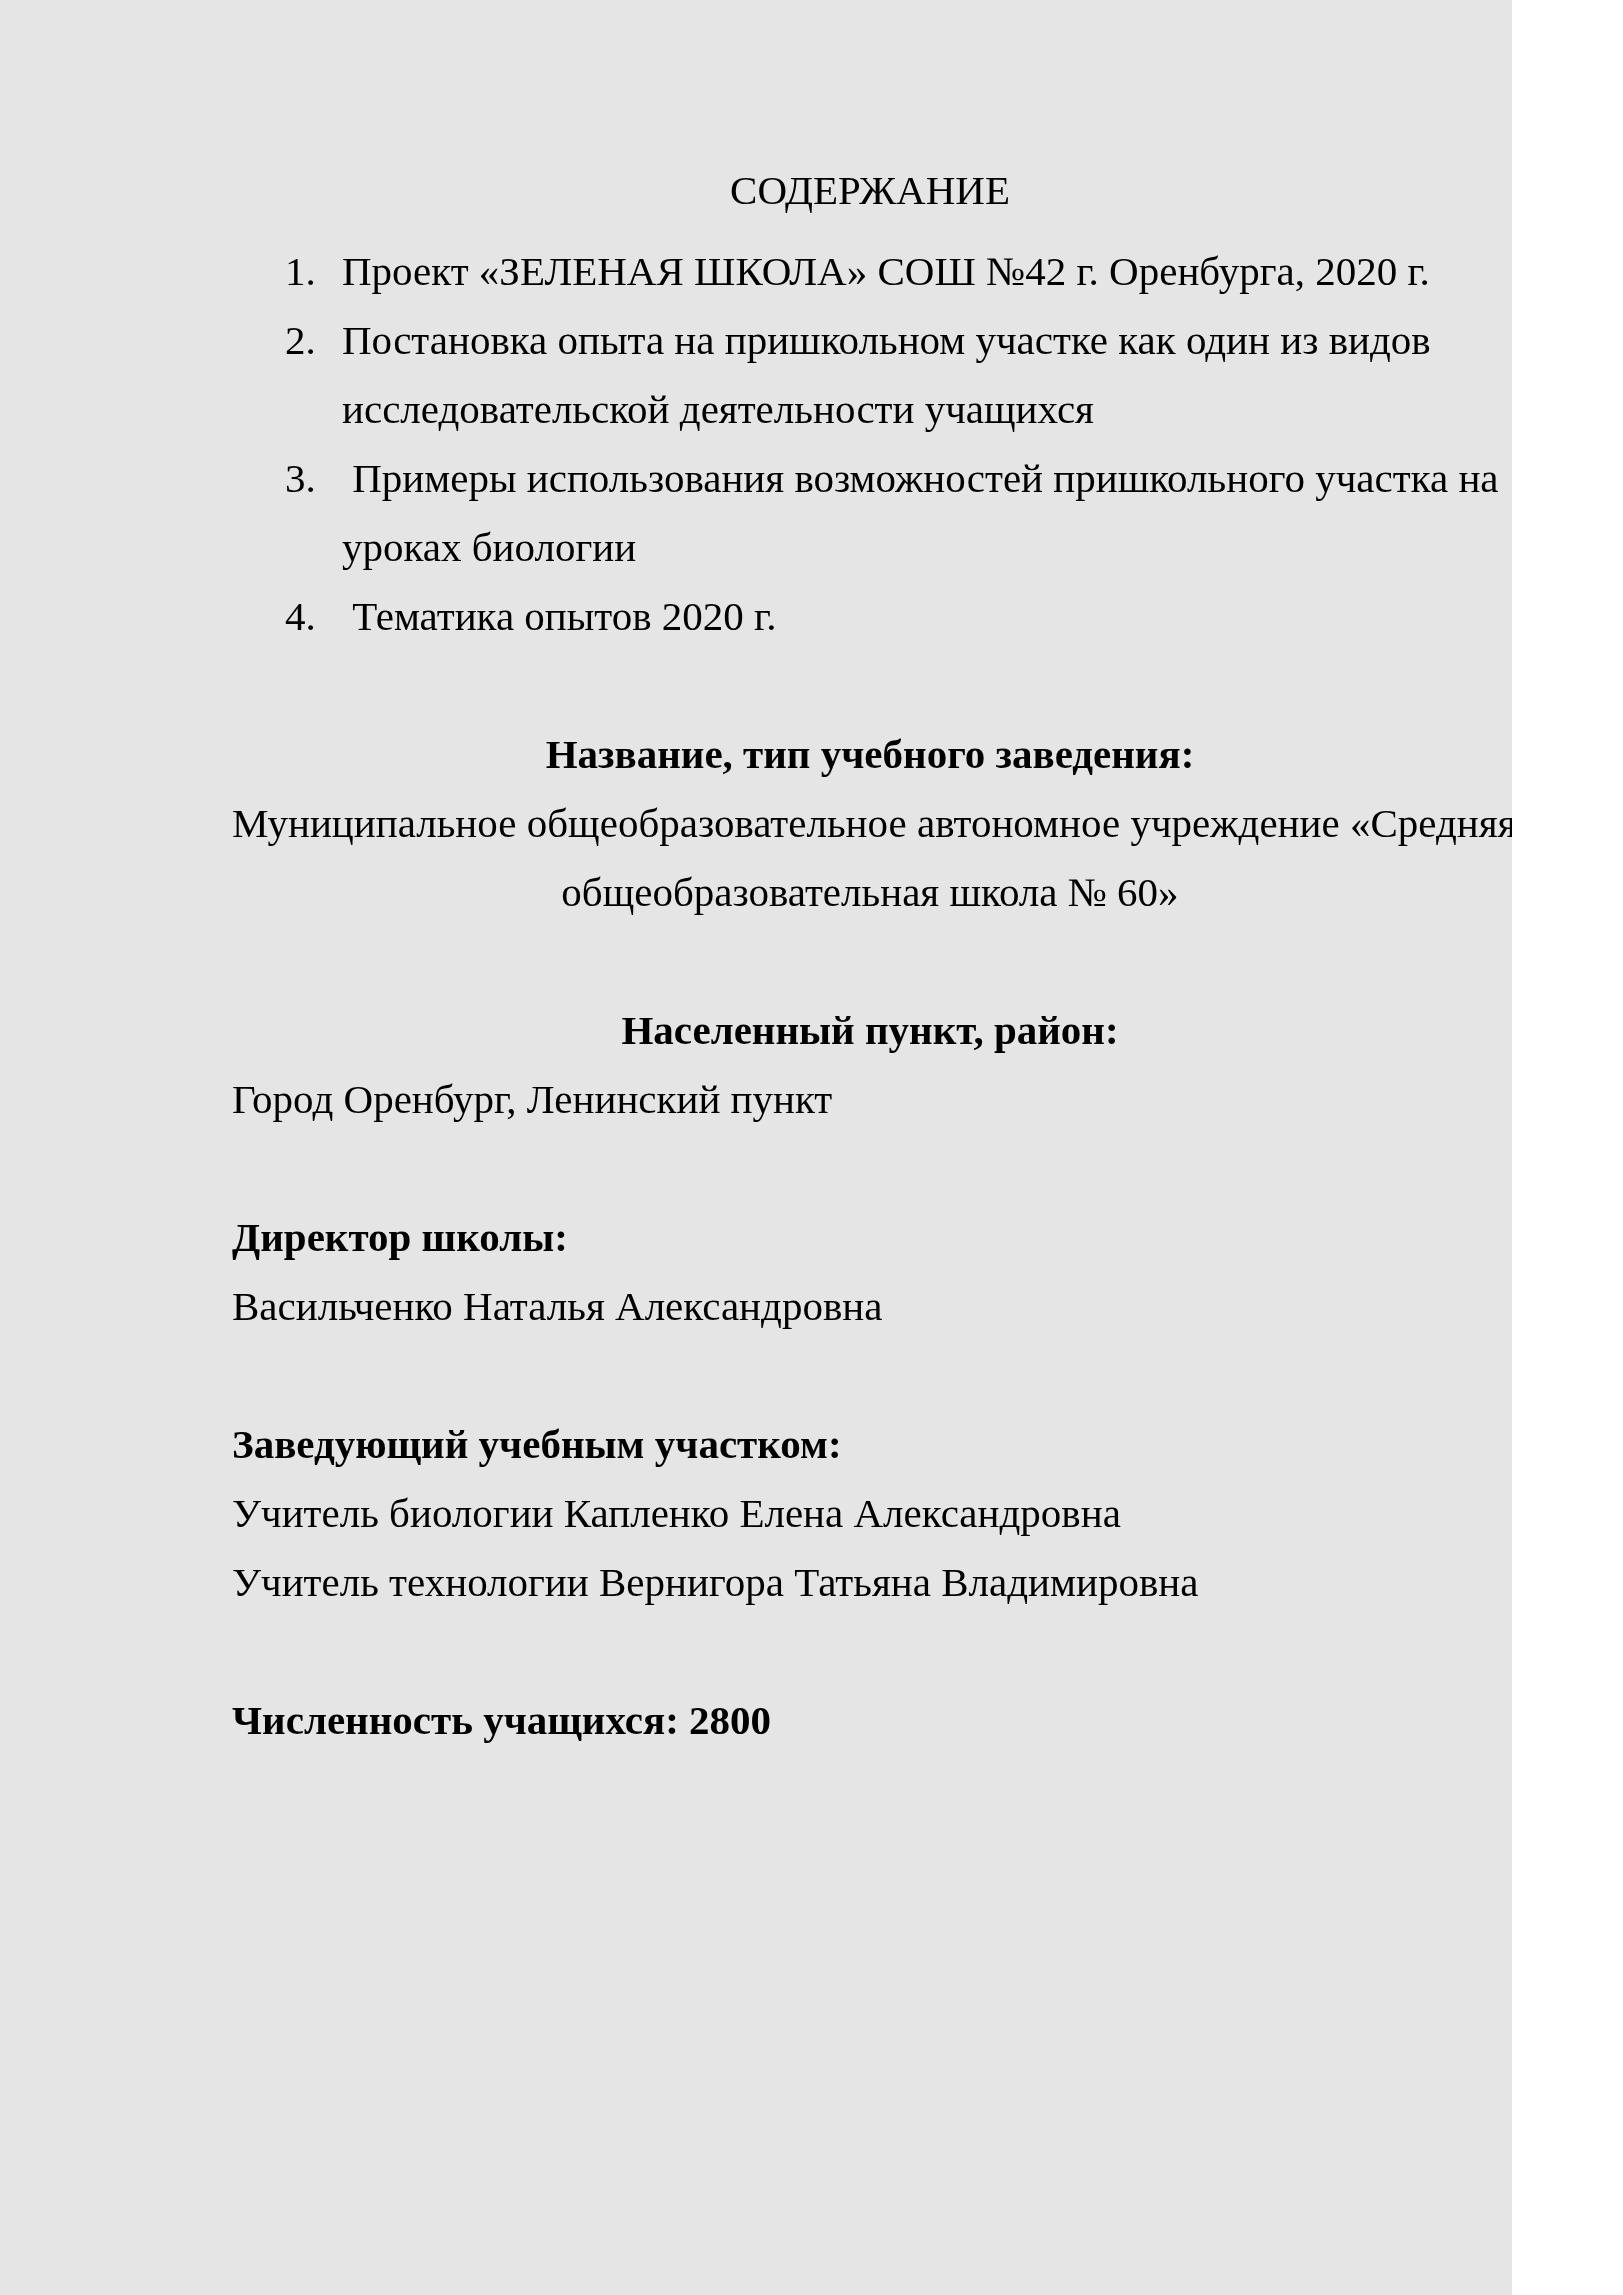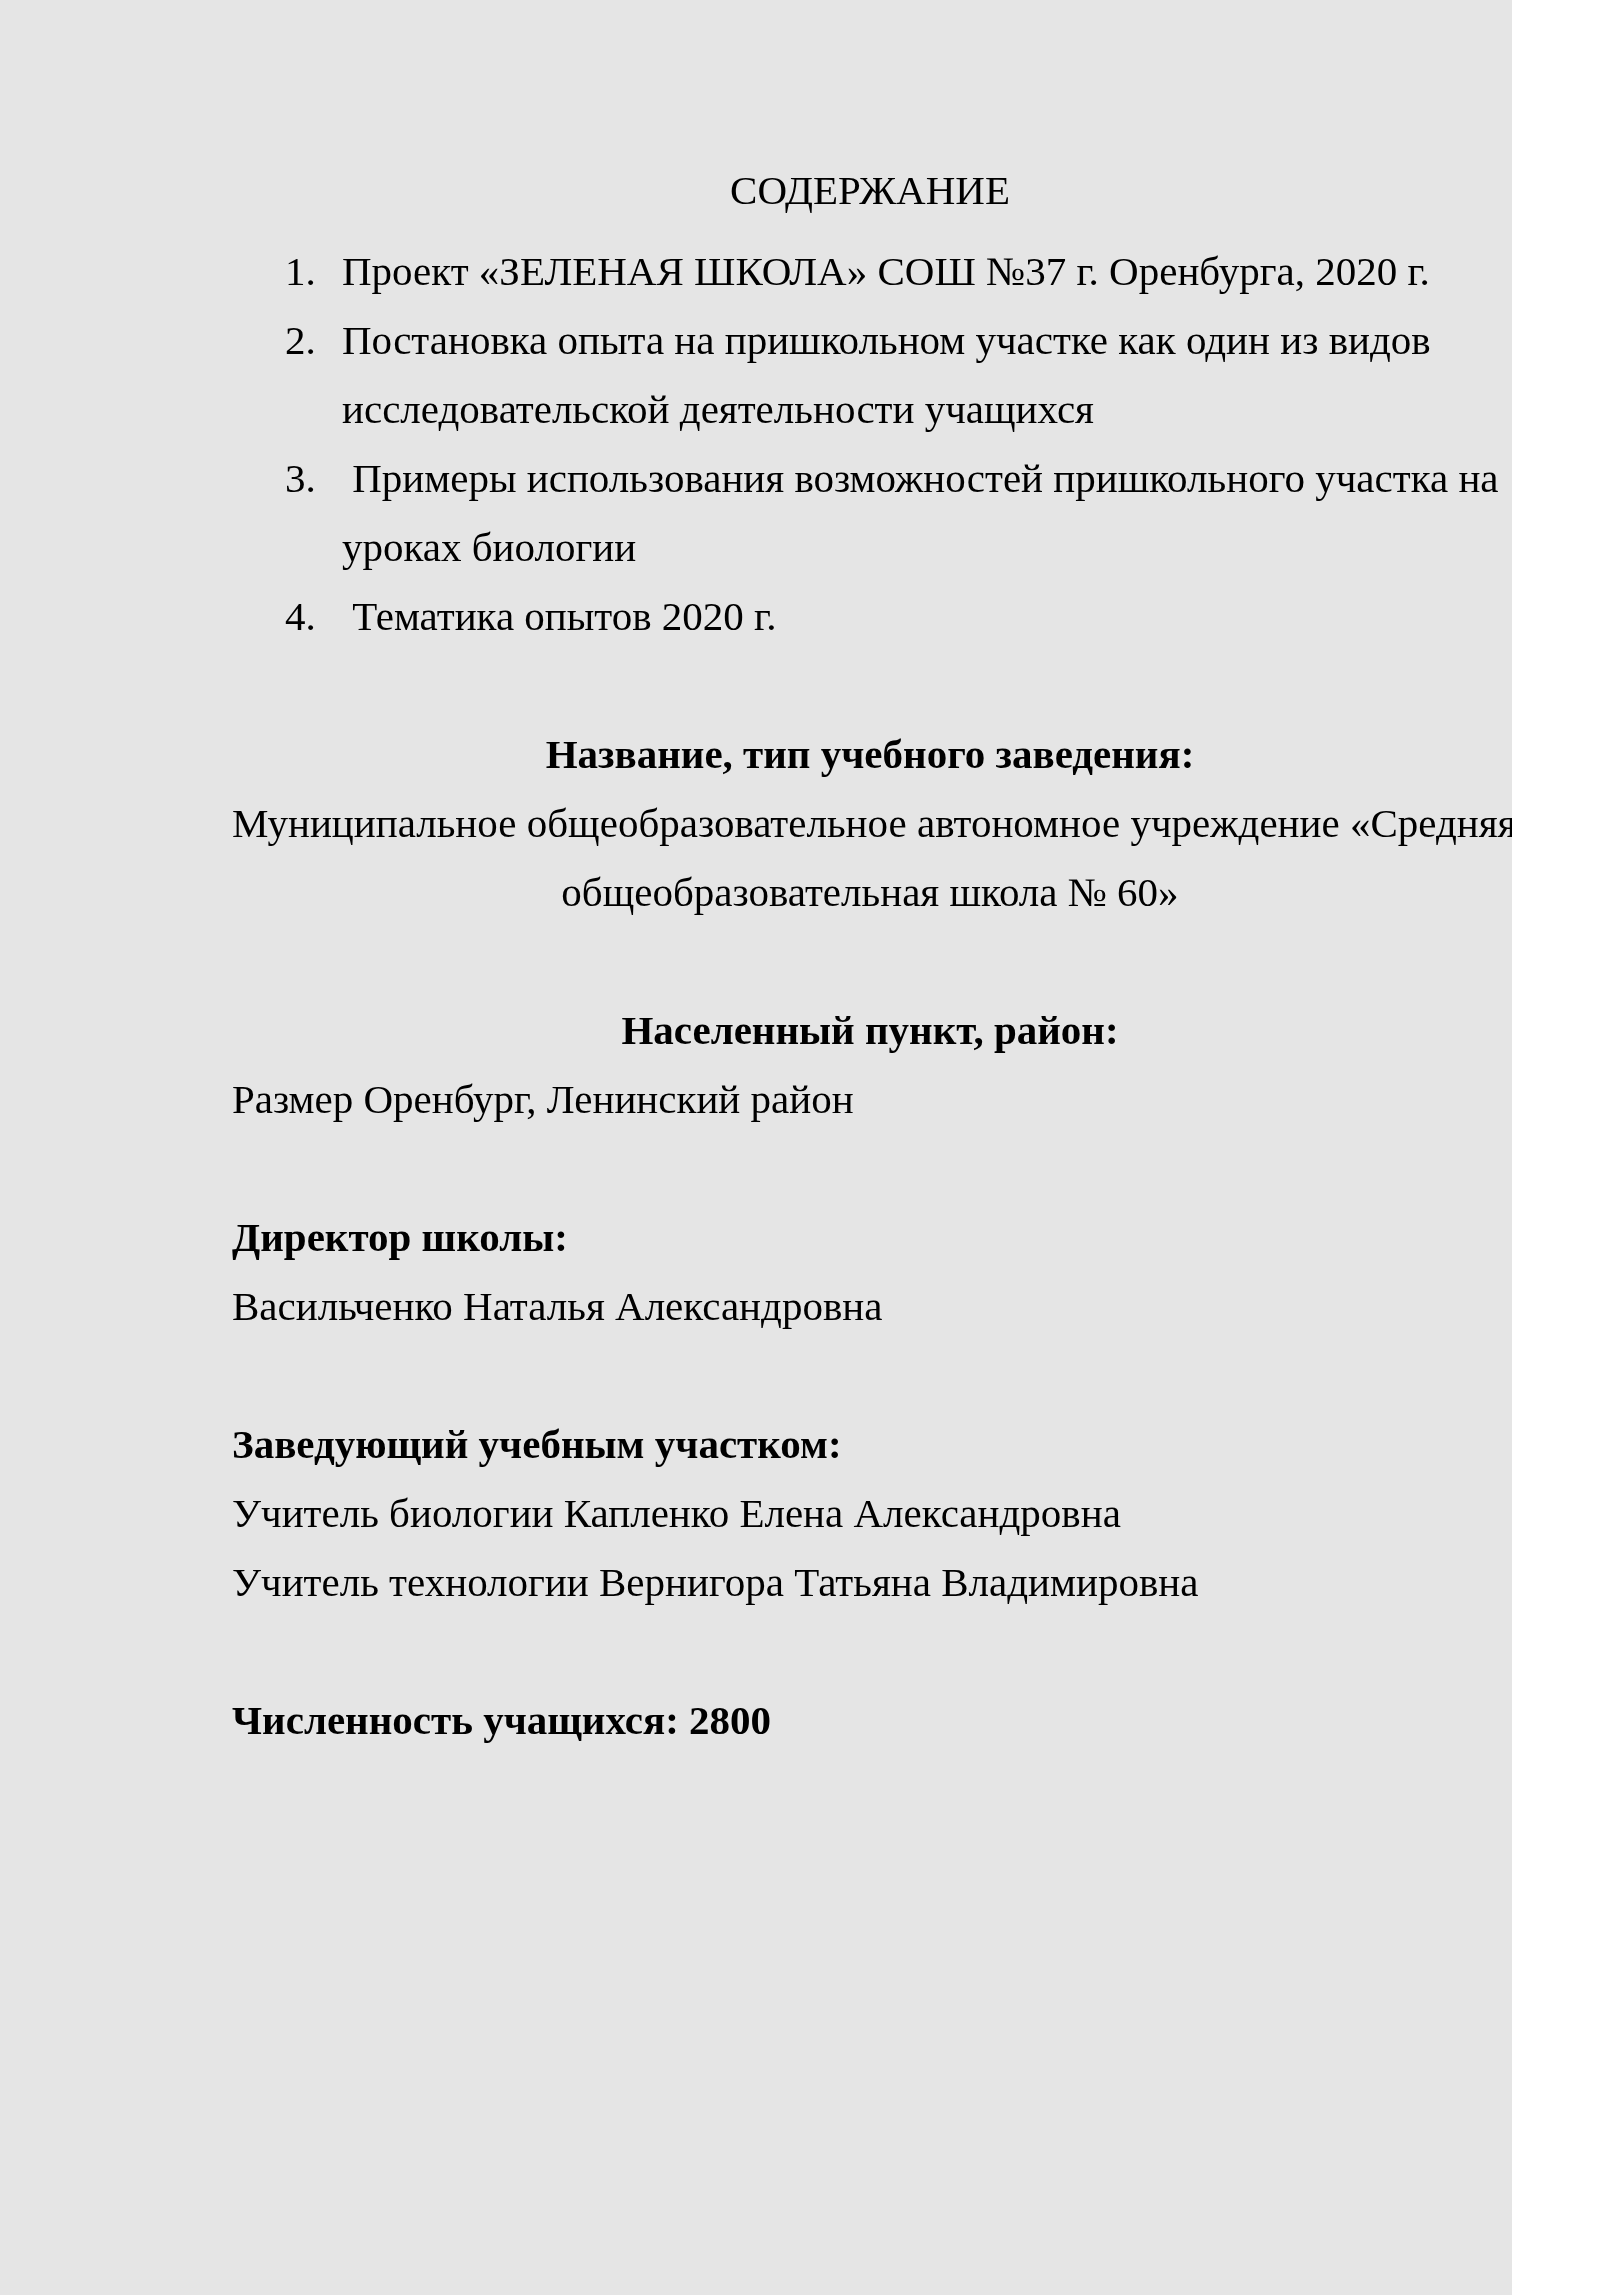--- a/index.html
+++ b/index.html
@@ -33,21 +33,21 @@
 <body>
 
 <div class="page">
   <div class="content">
 
     <div class="center line">СОДЕРЖАНИЕ</div>
 
     <div class="toc">
       <div class="toc-item">
         <span class="toc-num">1.</span>
-        <div class="line">Проект «ЗЕЛЕНАЯ ШКОЛА» СОШ №37 г. Оренбурга, 2020 г.</div>
+        <div class="line">Проект «ЗЕЛЕНАЯ ШКОЛА» СОШ №42 г. Оренбурга, 2020 г.</div>
       </div>
       <div class="toc-item">
         <span class="toc-num">2.</span>
         <div class="line">Постановка опыта на пришкольном участке как один из видов</div>
         <div class="line">исследовательской деятельности учащихся</div>
       </div>
       <div class="toc-item">
         <span class="toc-num">3.</span>
         <div class="line"> Примеры использования возможностей пришкольного участка на</div>
         <div class="line">уроках биологии</div>
@@ -59,21 +59,21 @@
     </div>
 
     <div class="section">
       <div class="center bold line">Название, тип учебного заведения:</div>
       <div class="center line">Муниципальное общеобразовательное автономное учреждение «Средняя</div>
       <div class="center line">общеобразовательная школа № 60»</div>
     </div>
 
     <div class="section">
       <div class="center bold line">Населенный пункт, район:</div>
-      <div class="line">Размер Оренбург, Ленинский район</div>
+      <div class="line">Город Оренбург, Ленинский пункт</div>
     </div>
 
     <div class="section">
       <div class="bold line">Директор школы:</div>
       <div class="line">Васильченко Наталья Александровна</div>
     </div>
 
     <div class="section">
       <div class="bold line">Заведующий учебным участком:</div>
       <div class="line">Учитель биологии Капленко Елена Александровна</div>

